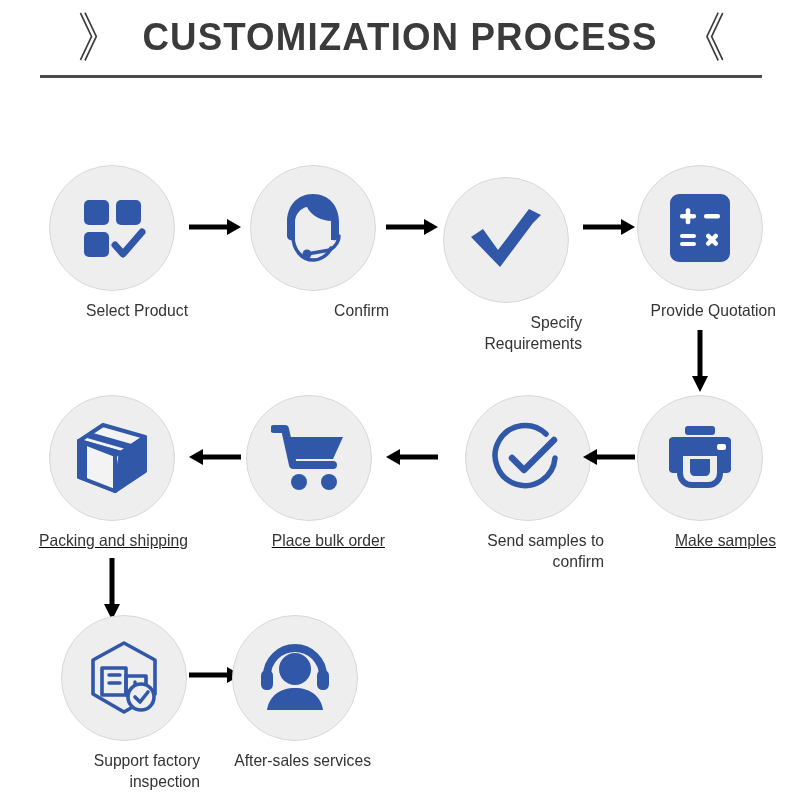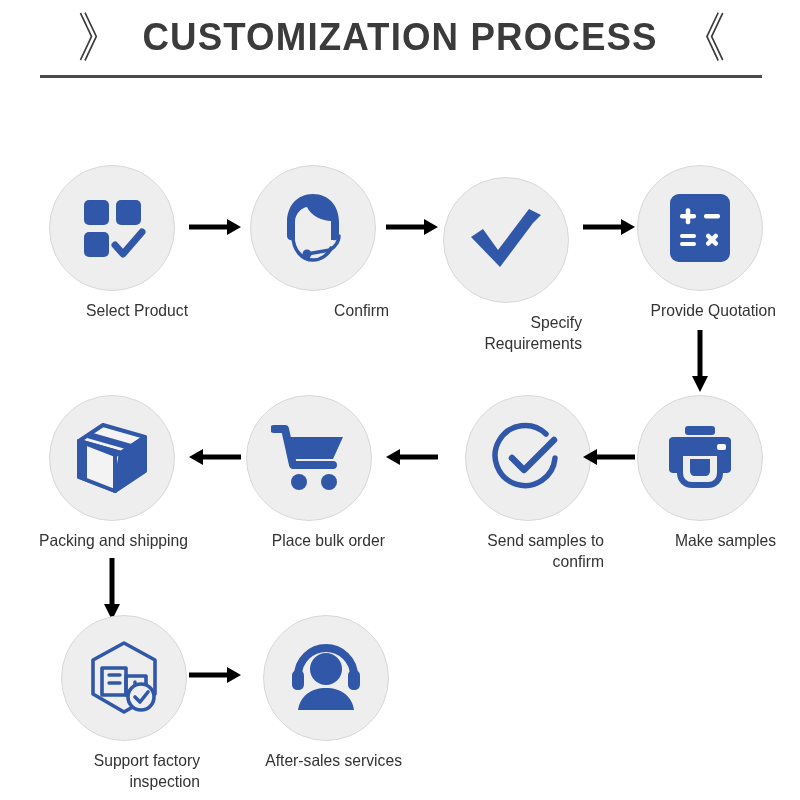--- a/index.html
+++ b/index.html
@@ -179,21 +179,21 @@
   <div class="node-label">Provide Quotation</div>
 </div>
 
 <div class="arrow" style="left:690px; top:330px;">
   <svg width="20" height="62" viewBox="0 0 20 62">
     <line x1="10" y1="0" x2="10" y2="46" stroke="#000" stroke-width="5"></line>
     <path d="M2 46 L18 46 L10 62 Z" fill="#000"></path>
   </svg>
 </div>
 
-<div class="node" style="left:32px; top:395px;">
+<div class="node" style="left:32px; top:395px;text-decoration:underline;">
   <div class="circle">
     <svg width="78" height="74" viewBox="0 0 78 74">
       <path d="M6 20 L30 4 L72 16 L48 32 Z" fill="#f3f3f3" stroke="#3157a8" stroke-width="4" stroke-linejoin="round"></path>
       <path d="M6 20 L6 56 L42 70 L48 32 Z" fill="#f3f3f3" stroke="#3157a8" stroke-width="4" stroke-linejoin="round"></path>
       <path d="M48 32 L72 16 L72 50 L42 70 Z" fill="#3157a8" stroke="#3157a8" stroke-width="4" stroke-linejoin="round"></path>
       <path d="M6 20 L6 56 L42 70 L42 34 Z" fill="#3157a8" opacity="0"></path>
       <path d="M6 20 L42 34 L42 70 L6 56 Z" fill="#f3f3f3" stroke="#3157a8" stroke-width="4" stroke-linejoin="round"></path>
       <path d="M42 34 L48 32" stroke="#3157a8" stroke-width="4"></path>
       <path d="M20 12 L62 24 L56 29 L14 17 Z" fill="#3157a8"></path>
       <path d="M6 20 L6 56 L14 60 L14 24 Z" fill="#3157a8"></path>
@@ -202,21 +202,21 @@
   <div class="node-label">Packing and shipping</div>
 </div>
 
 <div class="arrow" style="left:189px; top:447px;">
   <svg width="52" height="20" viewBox="0 0 52 20">
     <line x1="14" y1="10" x2="52" y2="10" stroke="#000" stroke-width="5"></line>
     <path d="M14 2 L0 10 L14 18 Z" fill="#000"></path>
   </svg>
 </div>
 
-<div class="node" style="left:229px; top:395px;">
+<div class="node" style="left:229px; top:395px;text-decoration:underline;">
   <div class="circle">
     <svg width="76" height="70" viewBox="0 0 76 70">
       <path d="M3 6 L14 6 L22 42 L62 42" fill="none" stroke="#3157a8" stroke-width="8" stroke-linecap="round" stroke-linejoin="round"></path>
       <path d="M16 14 L72 14 L62 36 L21 36 Z" fill="#3157a8"></path>
       <circle cx="28" cy="59" r="8" fill="#3157a8"></circle>
       <circle cx="58" cy="59" r="8" fill="#3157a8"></circle>
     </svg>
   </div>
   <div class="node-label">Place bulk order</div>
 </div>
@@ -238,21 +238,21 @@
   <div class="node-label">Send samples to confirm</div>
 </div>
 
 <div class="arrow" style="left:583px; top:447px;">
   <svg width="52" height="20" viewBox="0 0 52 20">
     <line x1="14" y1="10" x2="52" y2="10" stroke="#000" stroke-width="5"></line>
     <path d="M14 2 L0 10 L14 18 Z" fill="#000"></path>
   </svg>
 </div>
 
-<div class="node" style="left:620px; top:395px;">
+<div class="node" style="left:620px; top:395px;text-decoration:underline;">
   <div class="circle">
     <svg width="74" height="66" viewBox="0 0 74 66">
       <rect x="22" y="1" width="30" height="9" rx="3" fill="#3157a8"></rect>
       <path d="M6 16 C6 13 8 12 11 12 L63 12 C66 12 68 13 68 16 L68 44 C68 47 66 48 63 48 L59 48 L59 28 L15 28 L15 48 L11 48 C8 48 6 47 6 44 Z" fill="#3157a8"></path>
       <rect x="54" y="19" width="9" height="6" rx="2" fill="#ffffff"></rect>
       <path d="M17 28 L57 28 L57 48 C57 55 52 60 45 60 L29 60 C22 60 17 55 17 48 Z" fill="none" stroke="#3157a8" stroke-width="6"></path>
       <path d="M27 34 L47 34 L47 46 C47 49 45 51 42 51 L32 51 C29 51 27 49 27 46 Z" fill="#3157a8"></path>
     </svg>
   </div>
   <div class="node-label">Make samples</div>
@@ -282,21 +282,21 @@
 inspection</div>
 </div>
 
 <div class="arrow" style="left:189px; top:665px;">
   <svg width="52" height="20" viewBox="0 0 52 20">
     <line x1="0" y1="10" x2="38" y2="10" stroke="#000" stroke-width="5"></line>
     <path d="M38 2 L52 10 L38 18 Z" fill="#000"></path>
   </svg>
 </div>
 
-<div class="node" style="left:246px; top:615px;">
+<div class="node" style="left:215px; top:615px;">
   <div class="circle">
     <svg width="76" height="68" viewBox="0 0 76 68">
       <path d="M10 32 C10 16 23 4 38 4 C53 4 66 16 66 32" fill="none" stroke="#3157a8" stroke-width="8" stroke-linecap="round"></path>
       <rect x="4" y="26" width="12" height="20" rx="5.5" fill="#3157a8"></rect>
       <rect x="60" y="26" width="12" height="20" rx="5.5" fill="#3157a8"></rect>
       <circle cx="38" cy="25" r="16" fill="#3157a8"></circle>
       <path d="M10 66 C12 52 23 44 38 44 C53 44 64 52 66 66 Z" fill="#3157a8"></path>
     </svg>
   </div>
   <div class="node-label">After-sales services</div>

